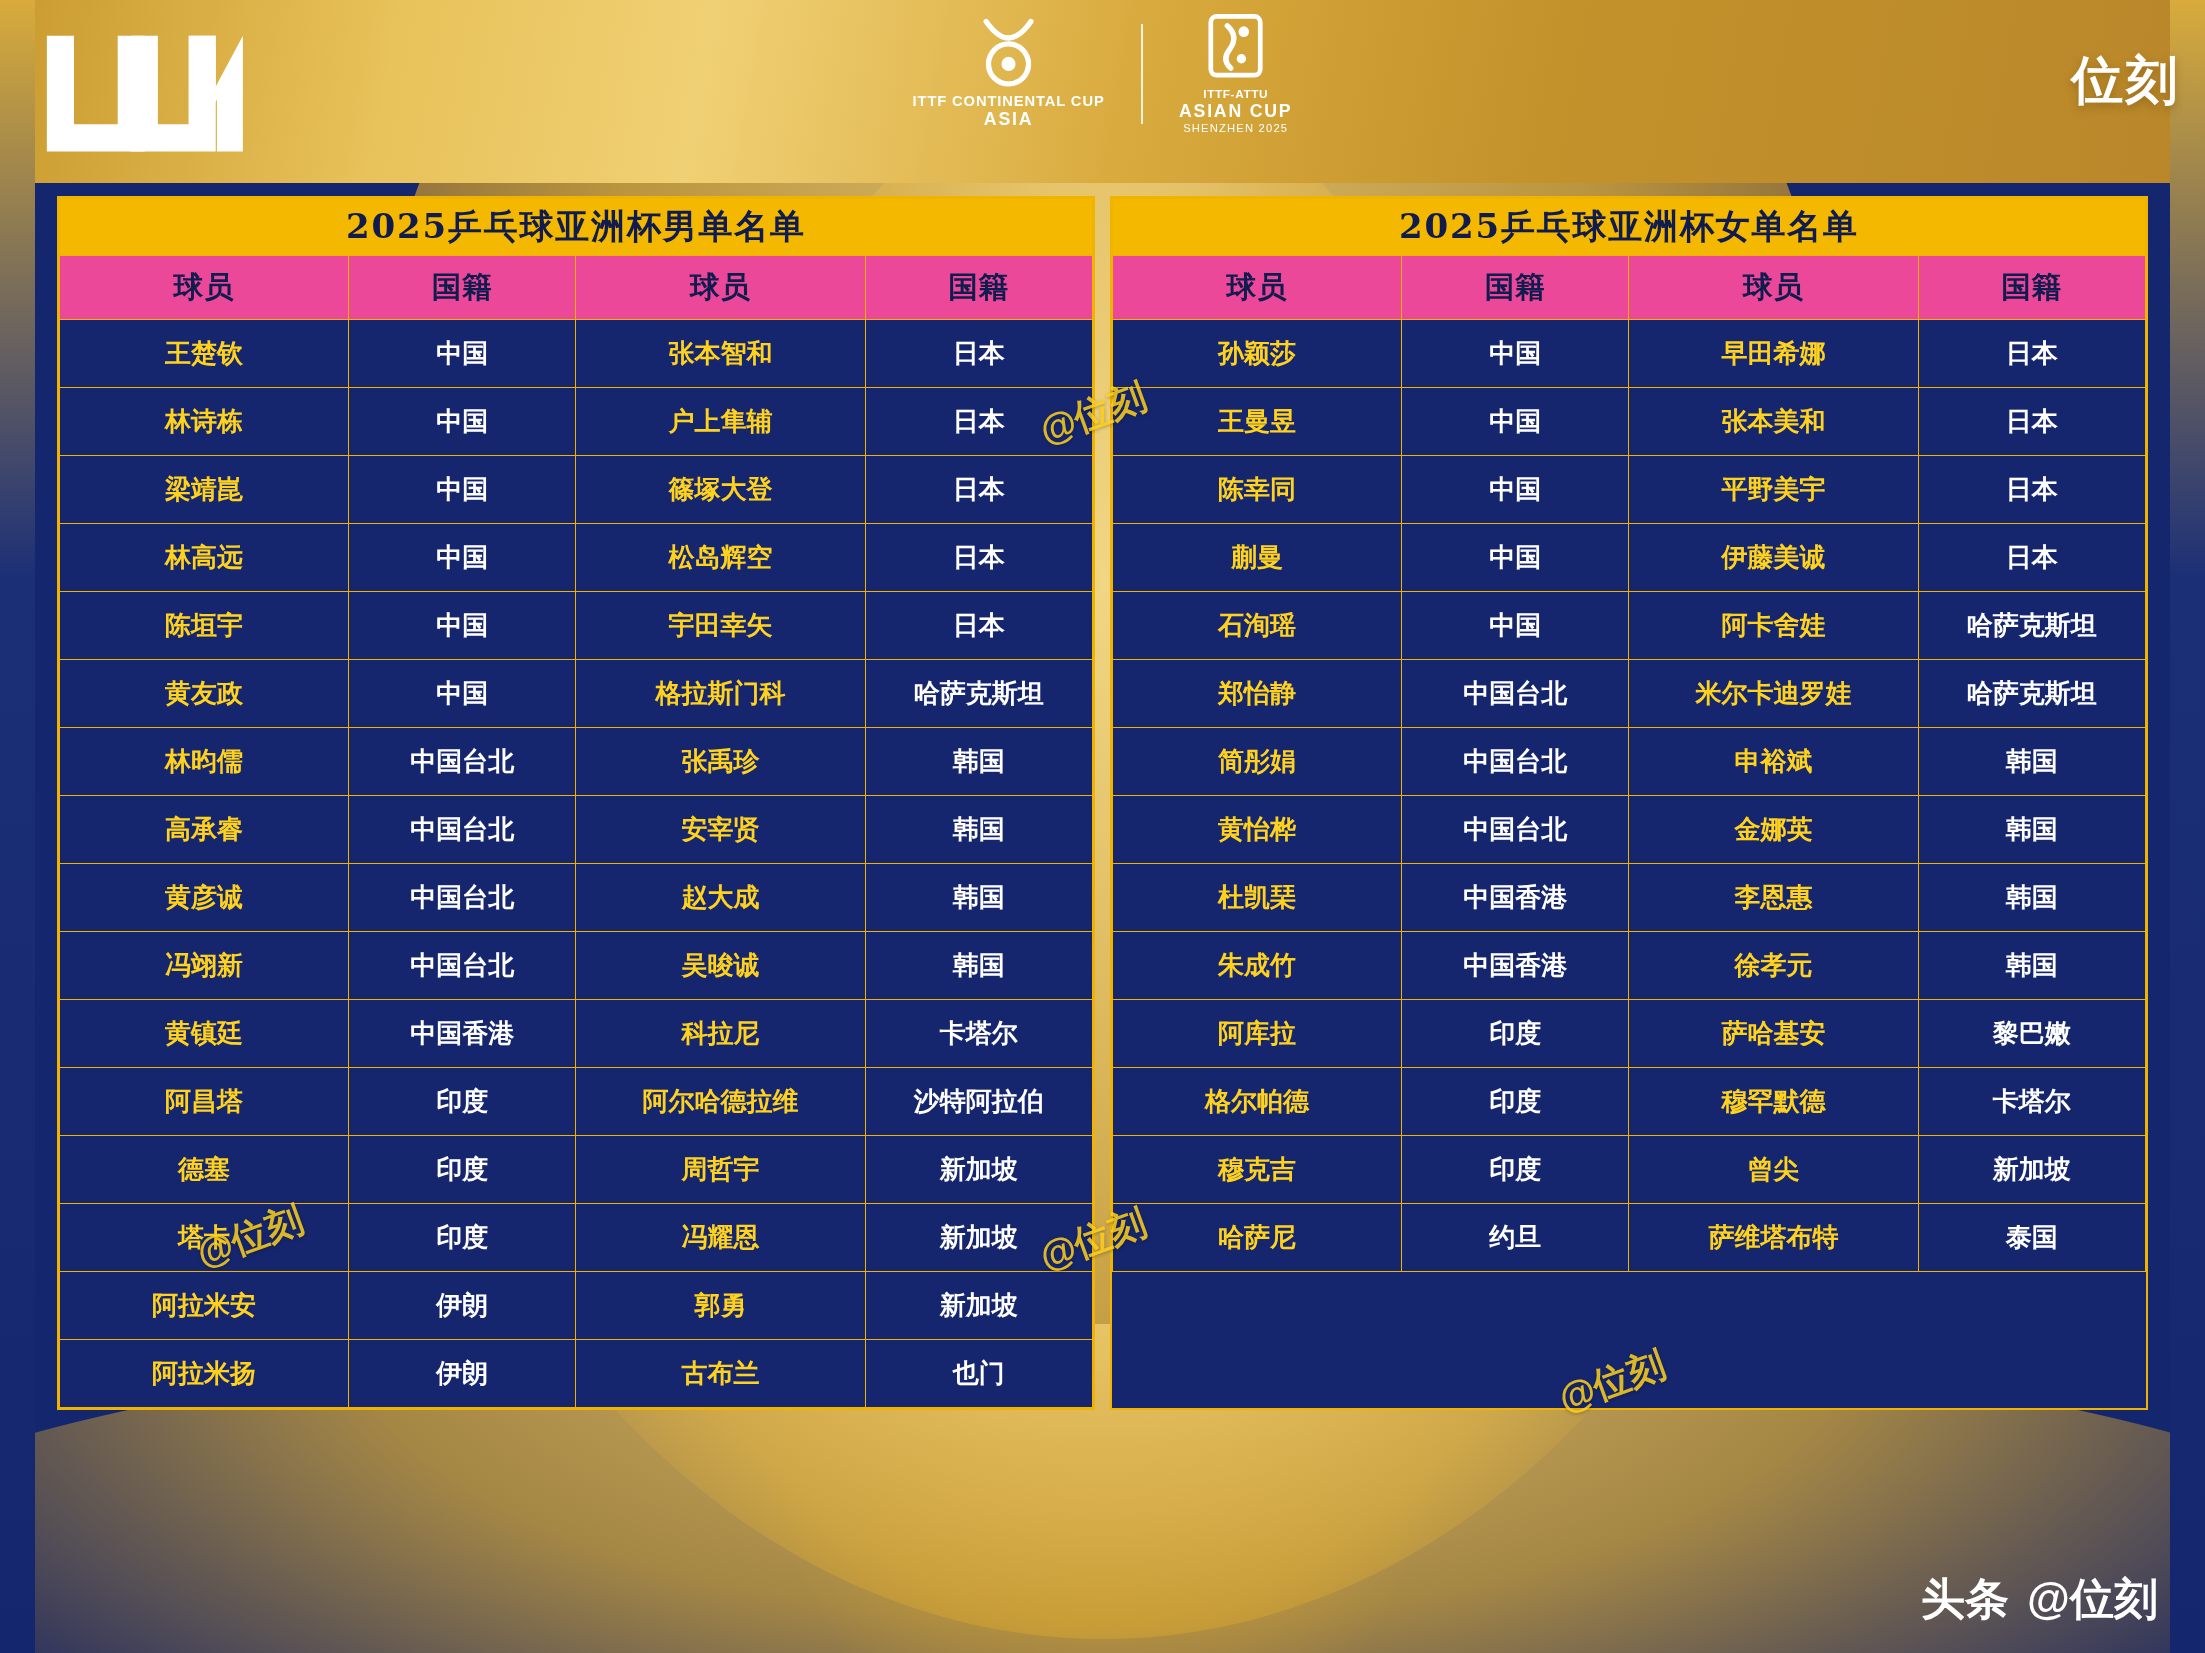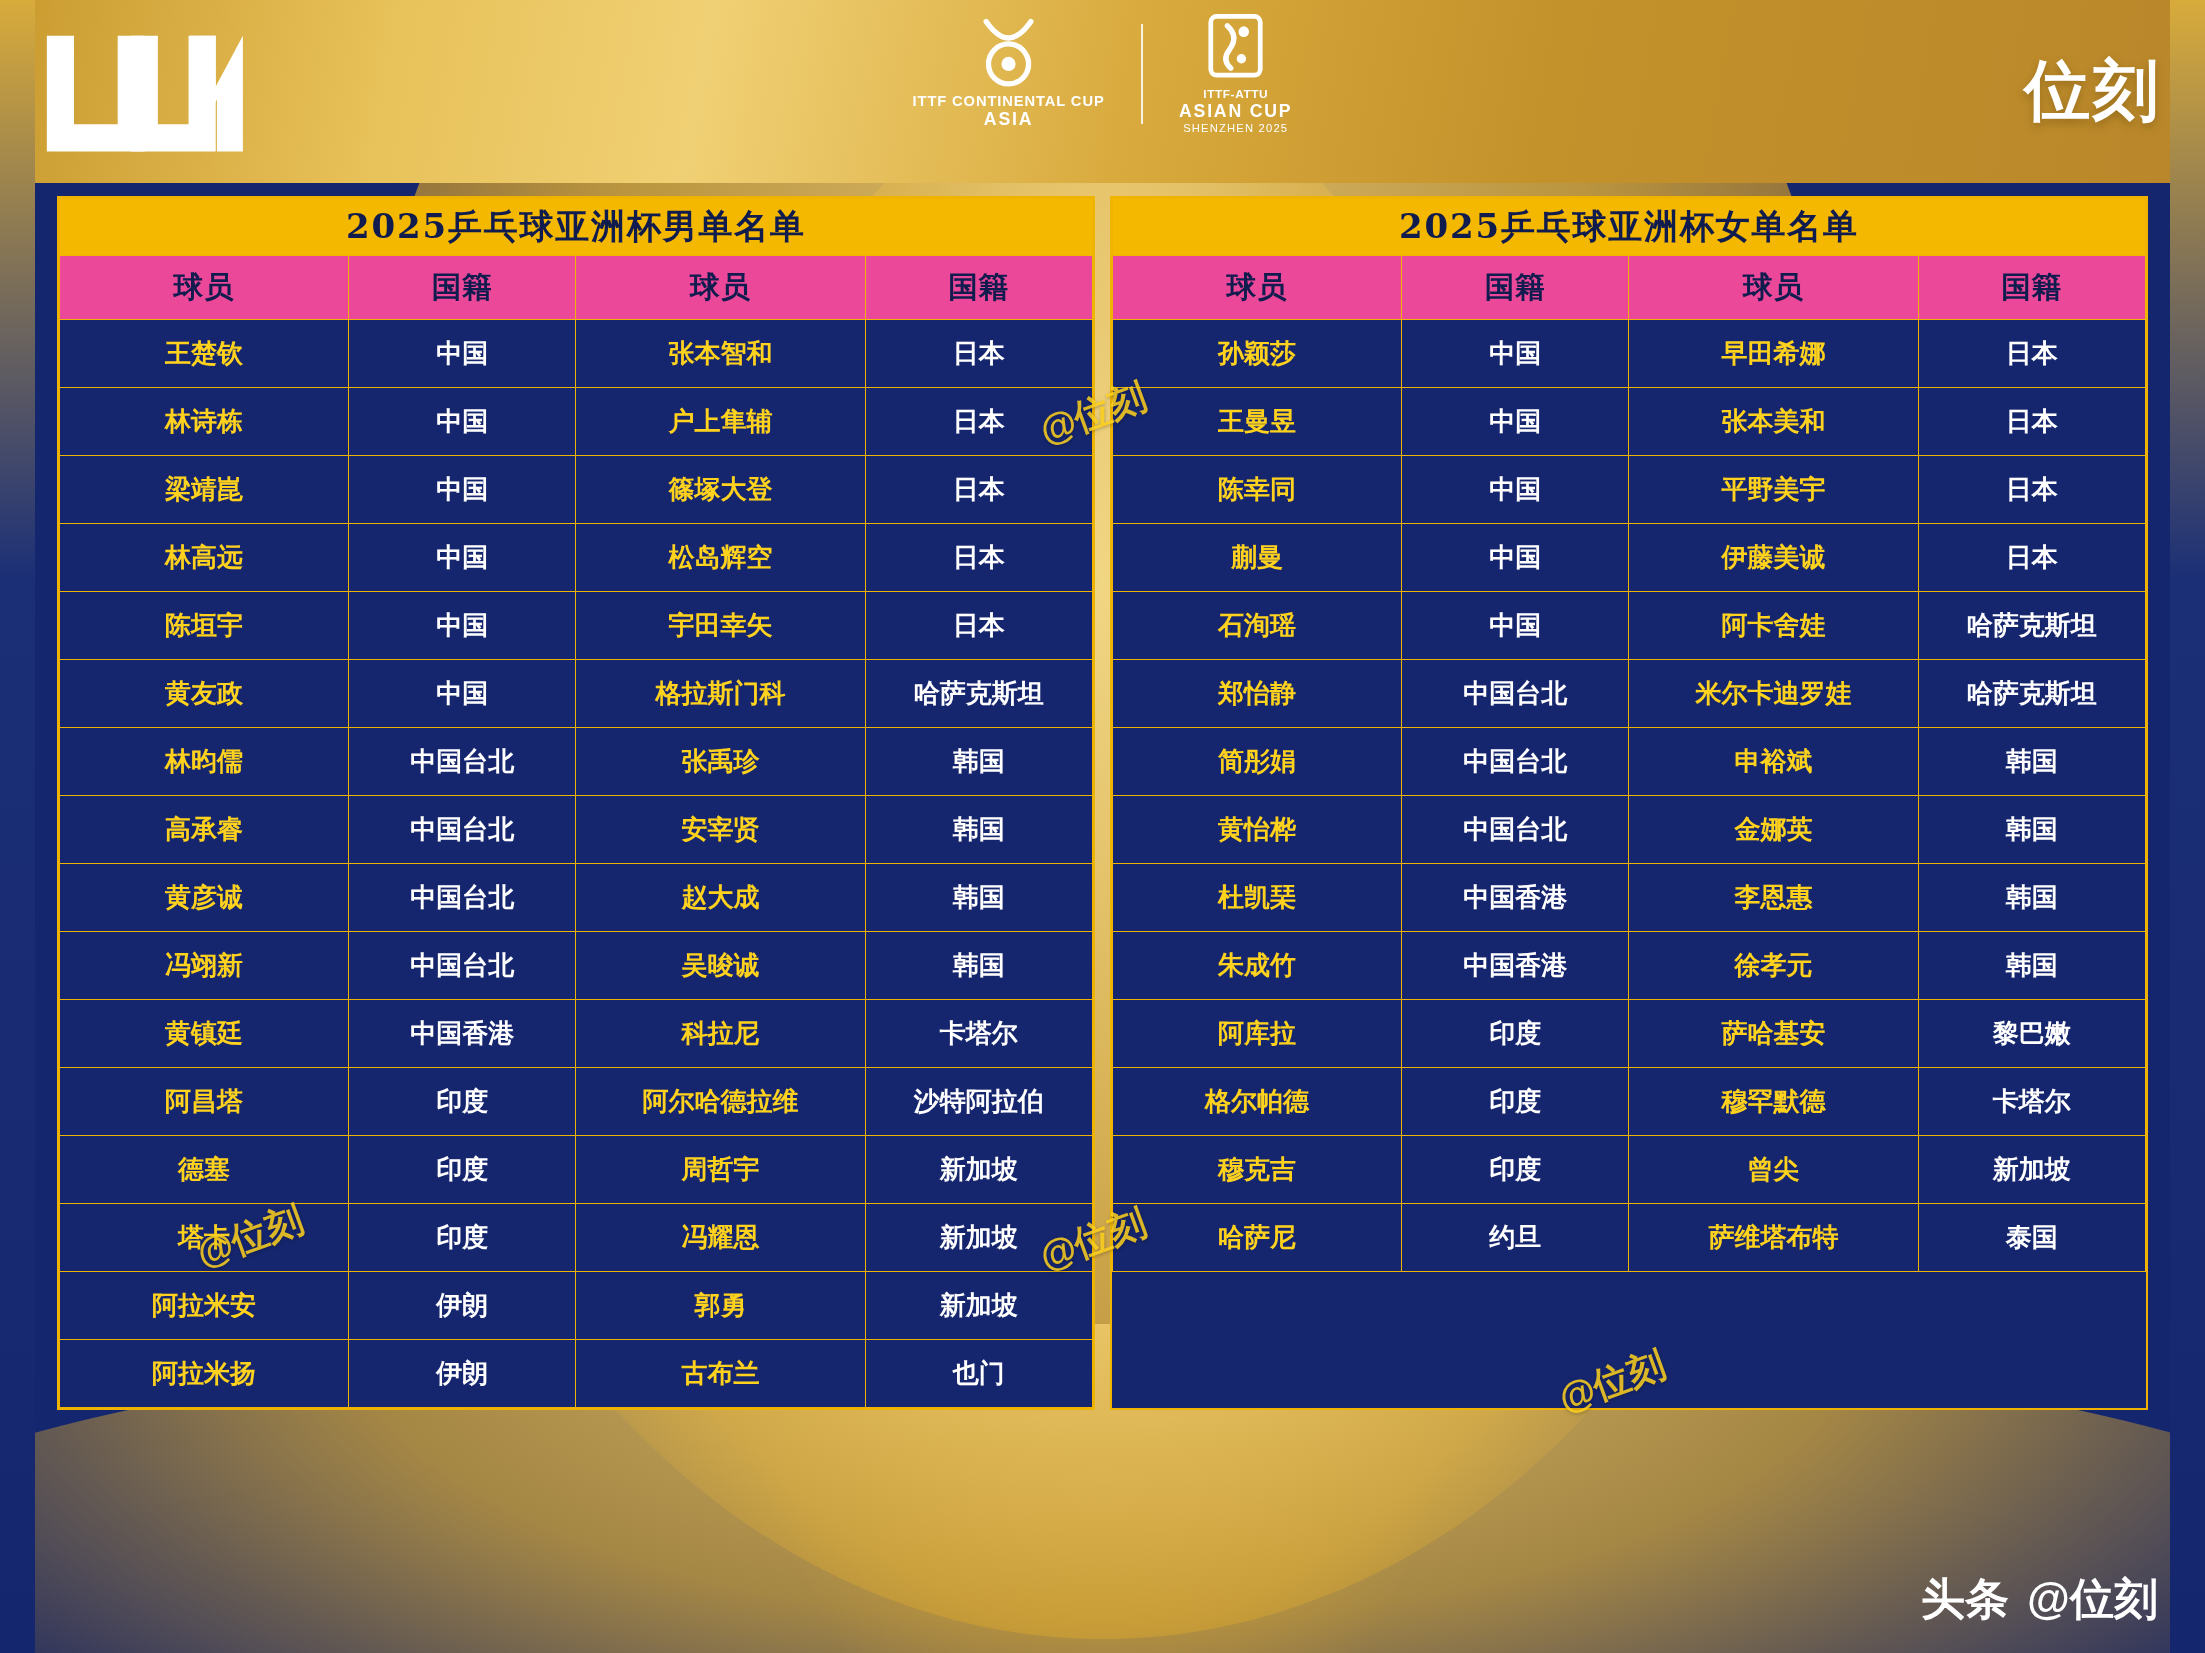--- a/index.html
+++ b/index.html
@@ -80,23 +80,23 @@
   }
   .logo-luuk {
     position: absolute;
     left: 42px;
     top: 31px;
     width: 201px;
     height: 124px;
   }
   .logo-right {
     position: absolute;
-    right: 44px;
+    right: 25px;
     top: 46px;
-    font-size: 66px;
+    font-size: 52px;
     font-weight: bold;
     color: #ffffff;
     letter-spacing: 2.4px;
     text-shadow: 0 3.5px 8.3px rgba(90,60,0,0.35);
   }
   .center-logos {
     position: absolute;
     left: 50%;
     transform: translateX(-50%);
     top: 14px;

